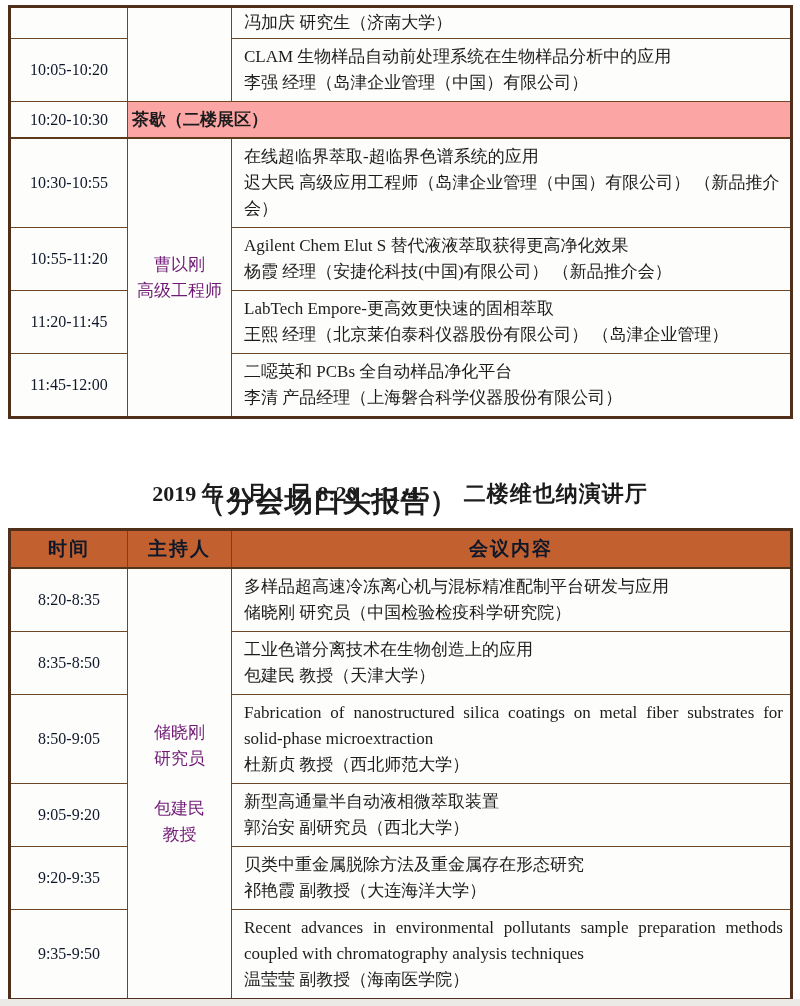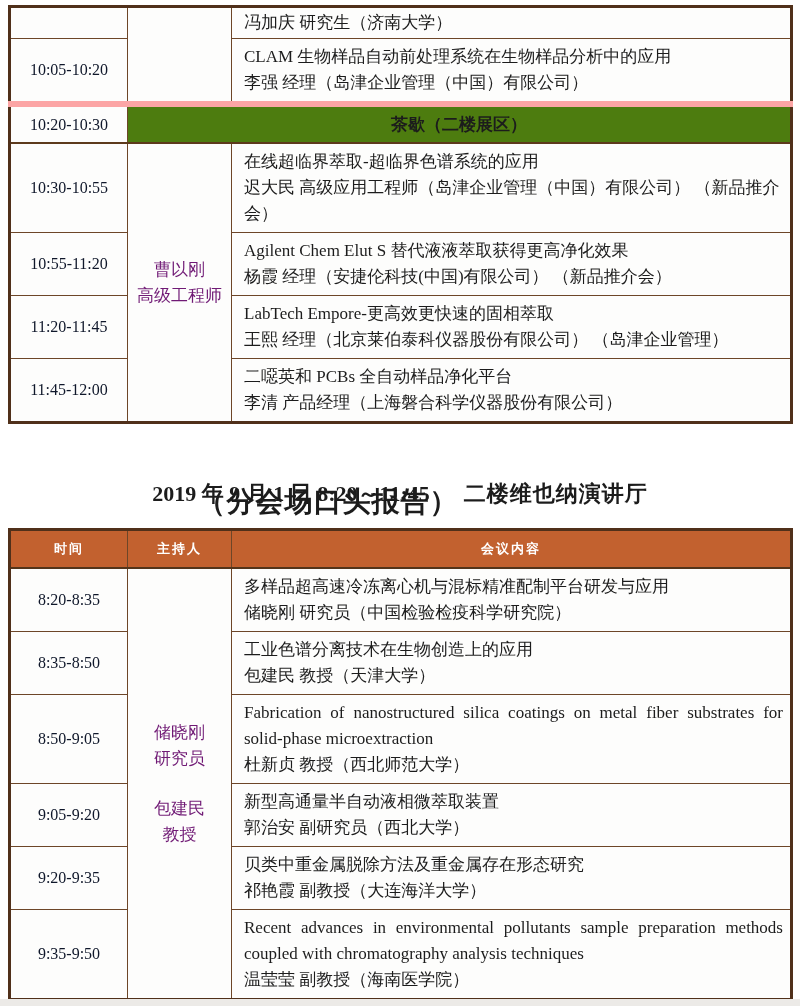--- a/index.html
+++ b/index.html
@@ -11,36 +11,36 @@
   }
   .table-wrap{position:absolute;left:8px;width:785px;}
   #morning-wrap{top:5px;}
   #oral-wrap{top:528px;}
   table{
     border-collapse:collapse;table-layout:fixed;width:100%;
     background:#fdfdfc;border:3px solid #50301a;
   }
   td,th{border:1px solid #6d4628;vertical-align:middle;word-wrap:break-word;}
   th{
-    background:#c2612f;color:#ffffff;height:34px;
-    font-size:13px;font-weight:bold;letter-spacing:2px;
+    background:#c2612f;color:#0f172a;height:34px;
+    font-size:19px;font-weight:bold;letter-spacing:2px;
     border-bottom:2px solid #53341a;
   }
   .time-cell{text-align:center;font-size:16px;color:#0f172a;padding:4px 2px;}
   .mod-cell{text-align:center;font-size:17px;line-height:26px;color:#701a75;padding:4px 2px;}
   .mod-cell .mline{line-height:26px;}
   .mod-cell .blank{height:24px;}
   .content-cell{padding:5px 7px 5px 12px;font-size:17px;line-height:26px;}
   .content-cell .para{margin:0;}
   .content-cell .para.justify{text-align:justify;}
   tr.partial .content-cell{padding-top:2px;padding-bottom:2px;}
-  tr.tea td{border-top:6px solid #fca5a5;border-bottom:2px solid #5d3a1c;}
+  tr.tea td{border-top:1px solid #fca5a5;border-bottom:2px solid #5d3a1c;}
   .tea-cell{
-    text-align:center;font-weight:bold;font-size:17px;
-    background:#4d7c0f;padding:6px 4px;
+    font-weight:bold;font-size:17px;
+    background:#fca5a5;padding:6px 4px;
   }
   #heading{
     position:absolute;top:431px;left:0;width:800px;text-align:center;
     font-size:22px;font-weight:bold;line-height:30px;white-space:nowrap;margin-top:48px;
   }
   #heading .date-time{font-family:"Liberation Serif","DejaVu Serif",serif;}
   #heading .venue{font-family:"Liberation Sans","DejaVu Sans",sans-serif;margin-left:34px;letter-spacing:1px;}
   #subheading{
     position:absolute;top:483px;left:0;width:656px;text-align:center;
     font-family:"Liberation Sans","DejaVu Sans",sans-serif;

